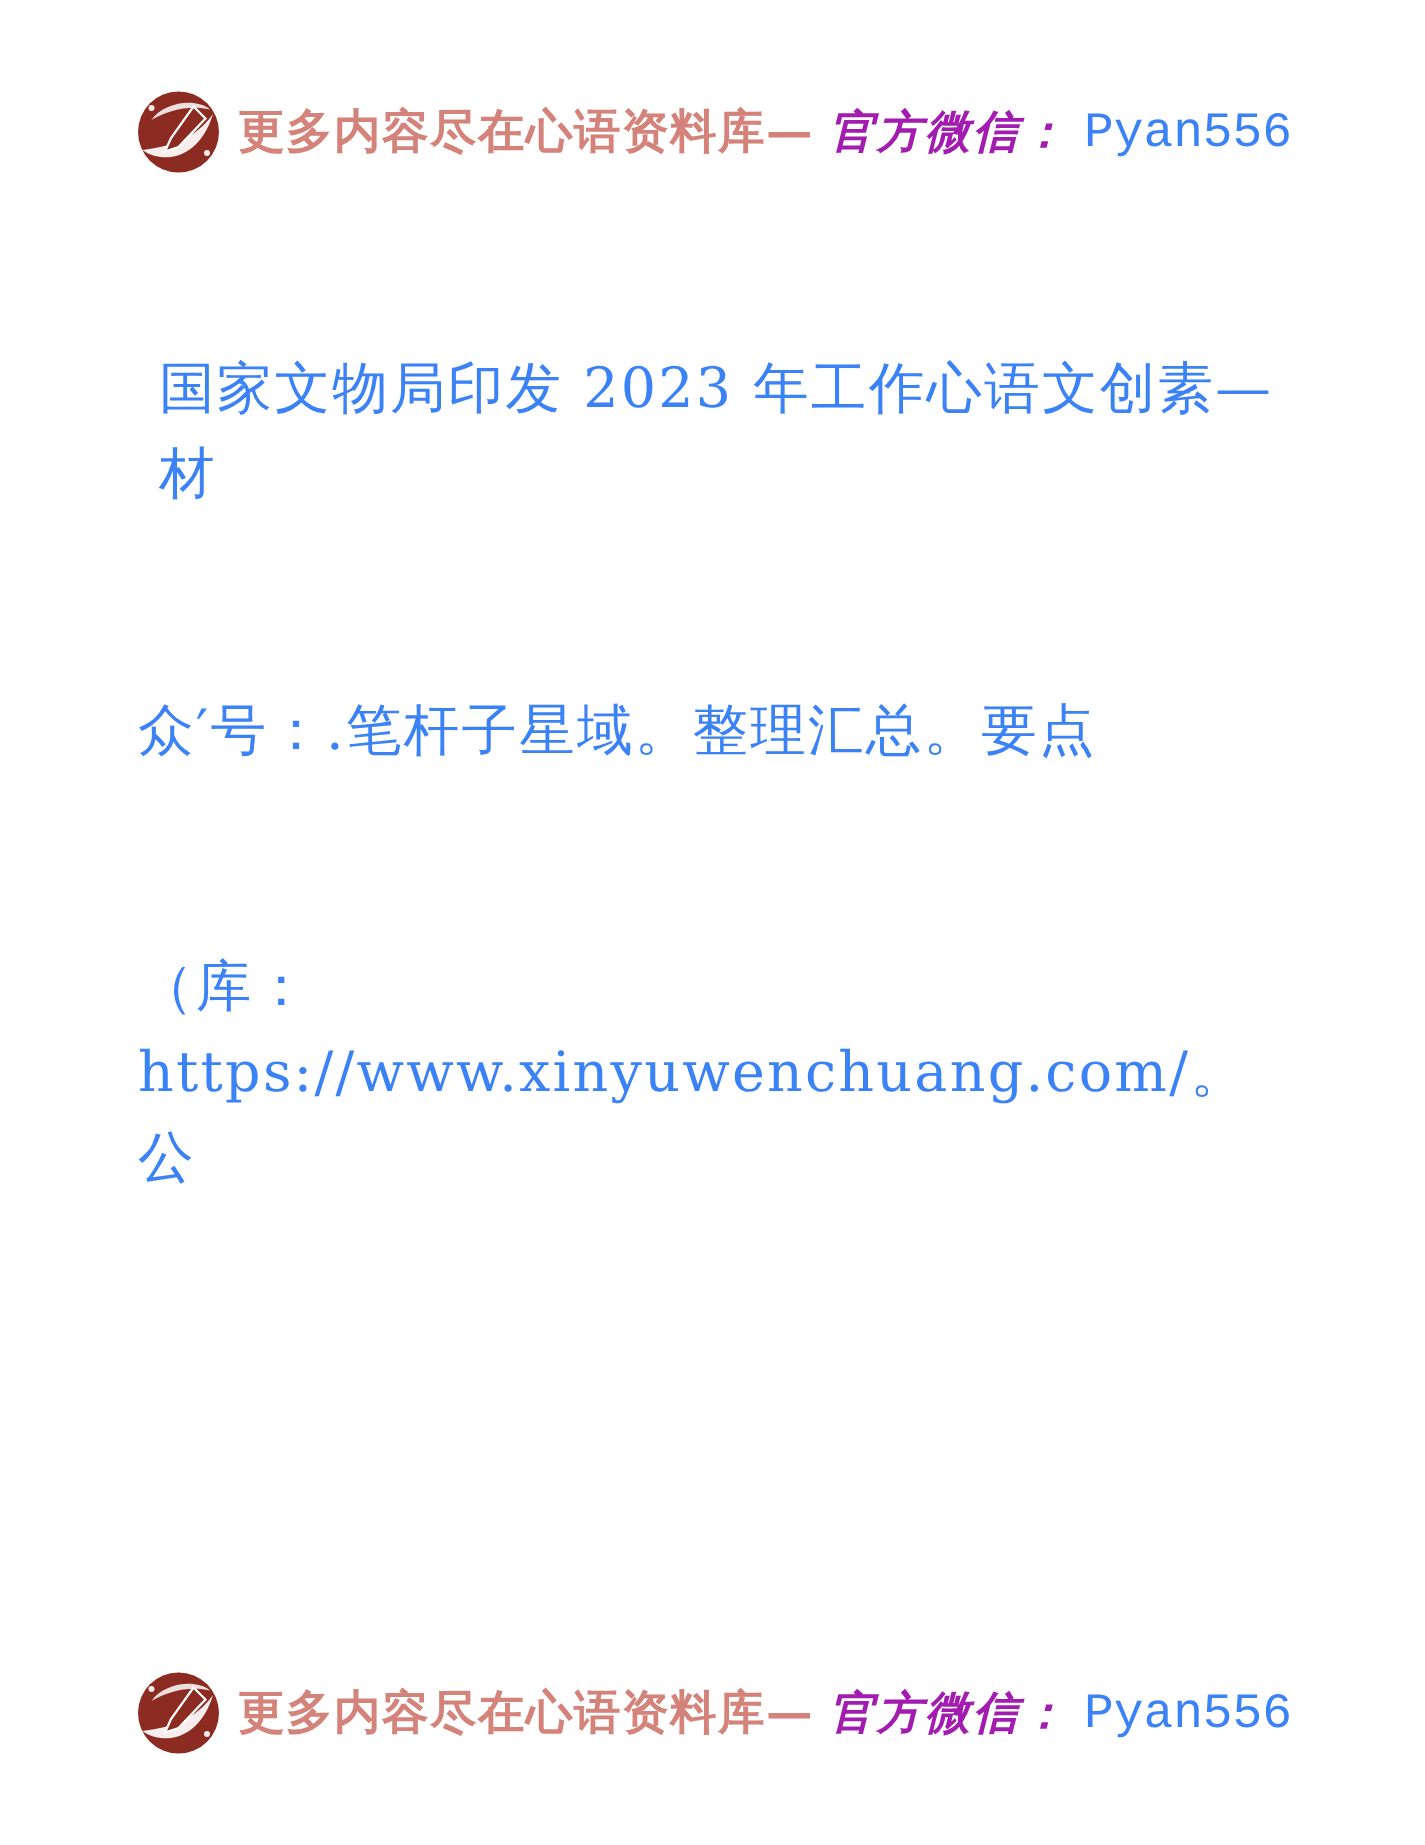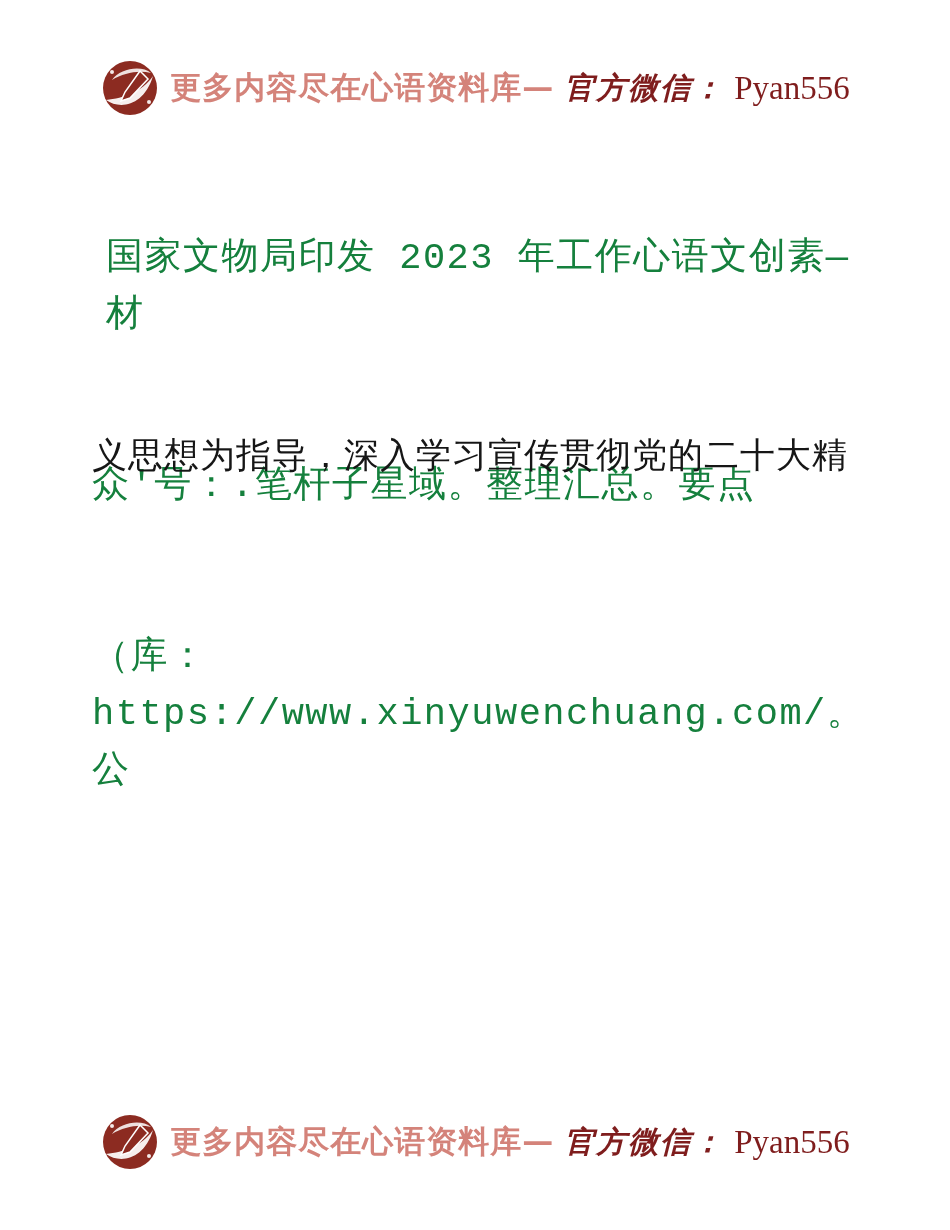--- a/index.html
+++ b/index.html
@@ -26,44 +26,43 @@
   .watermark.top    { top: 58px;  }
   .watermark.bottom { top: 1112px; }
   .logo { width: 60px; height: 60px; flex: 0 0 auto; display: inline-block; }
   .wm-main {
     color: #D4837A;
     font-size: 31px;
     font-weight: bold;
     letter-spacing: 1px;
   }
   .wm-label {
-    color: #7f1d1d;
+    color: #a21caf;
     font-size: 30px;
     font-style: italic;
     font-weight: bold;
     letter-spacing: 2px;
   }
   .wm-id {
-    color: #7f1d1d;
+    color: #3b82f6;
     font-size: 33px;
-    font-family: Liberation Serif, serif;
+    font-family: Liberation Mono, monospace;
   }
 
   
   .doc-title {
     position: absolute;
     left: 92px;
     top: 116px;
     width: 778px;
-    color: #15803d;
+    color: #3b82f6;
     font-size: 37px;
     line-height: 57px;
     letter-spacing: 1.5px;
     white-space: pre-wrap;
-    font-family: Liberation Mono, monospace;
   }
   .indent { padding-left: 14px; }
 
   
   .doc-body {
     position: absolute;
     left: 92px;
     top: 312px;
     width: 778px;
     color: #161616;
@@ -95,21 +94,20 @@
     <span class="wm-id">Pyan556</span>
   </header>
 
   <section class="doc-title">
     <div class="t-line indent">国家文物局印发 2023 年工作心语文创素—材</div>
     <div class="t-line">众′号：.笔杆子星域。整理汇总。要点</div>
     <div class="t-line">（库：https://www.xinyuwenchuang.com/。公</div>
   </section>
 
   <section class="doc-body">
-    <div class="b-line">义思想为指导，深入学习宣传贯彻党的二十大精</div>
     
     
     
     
     
     
     
     
     
   </section>

